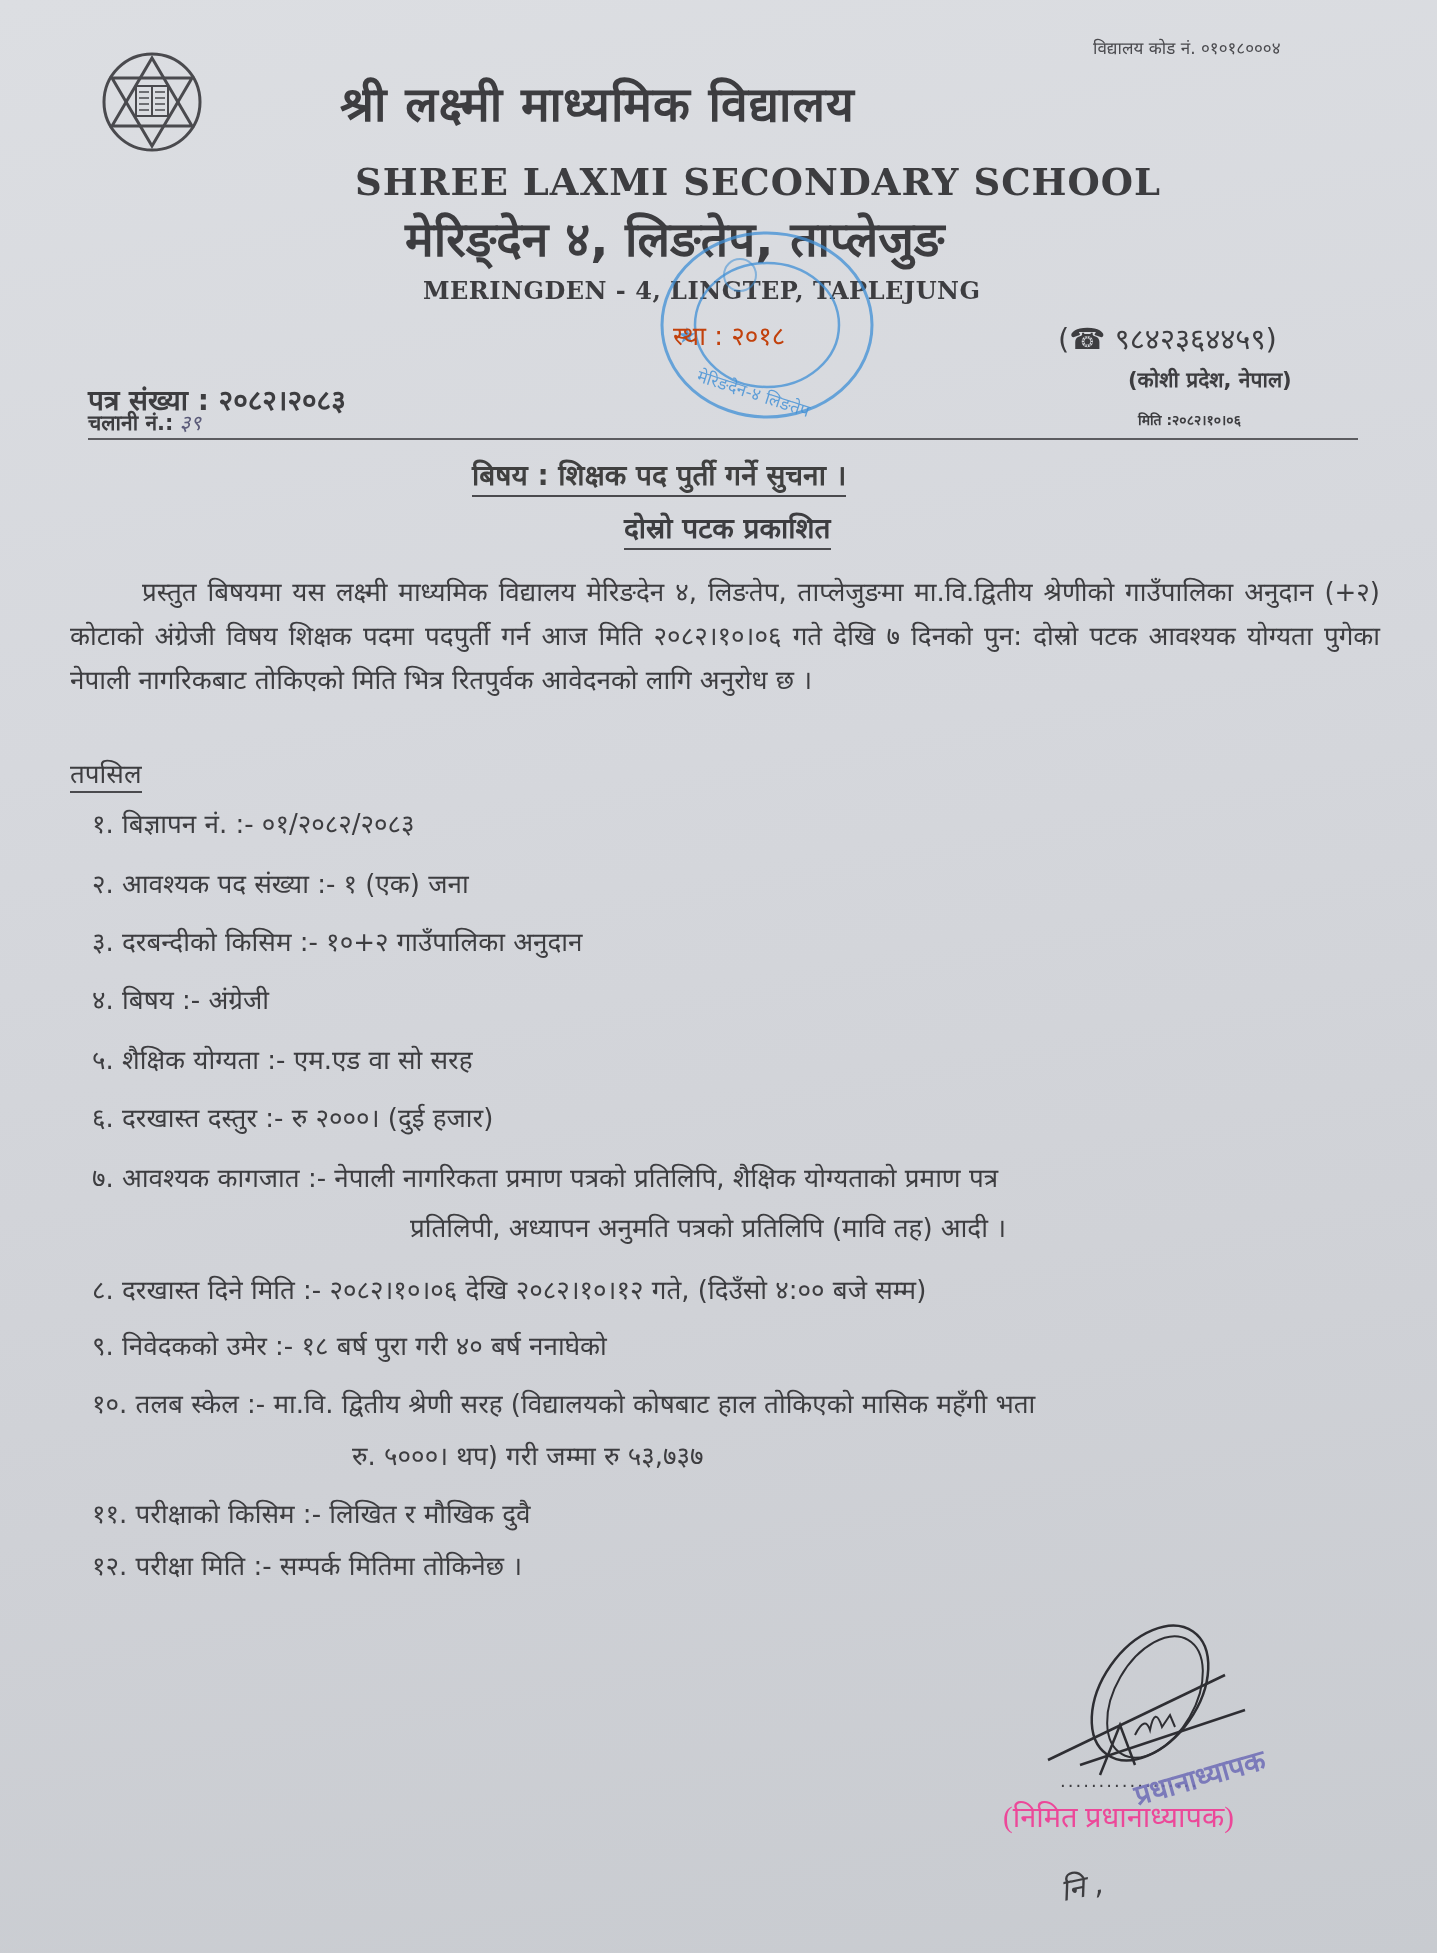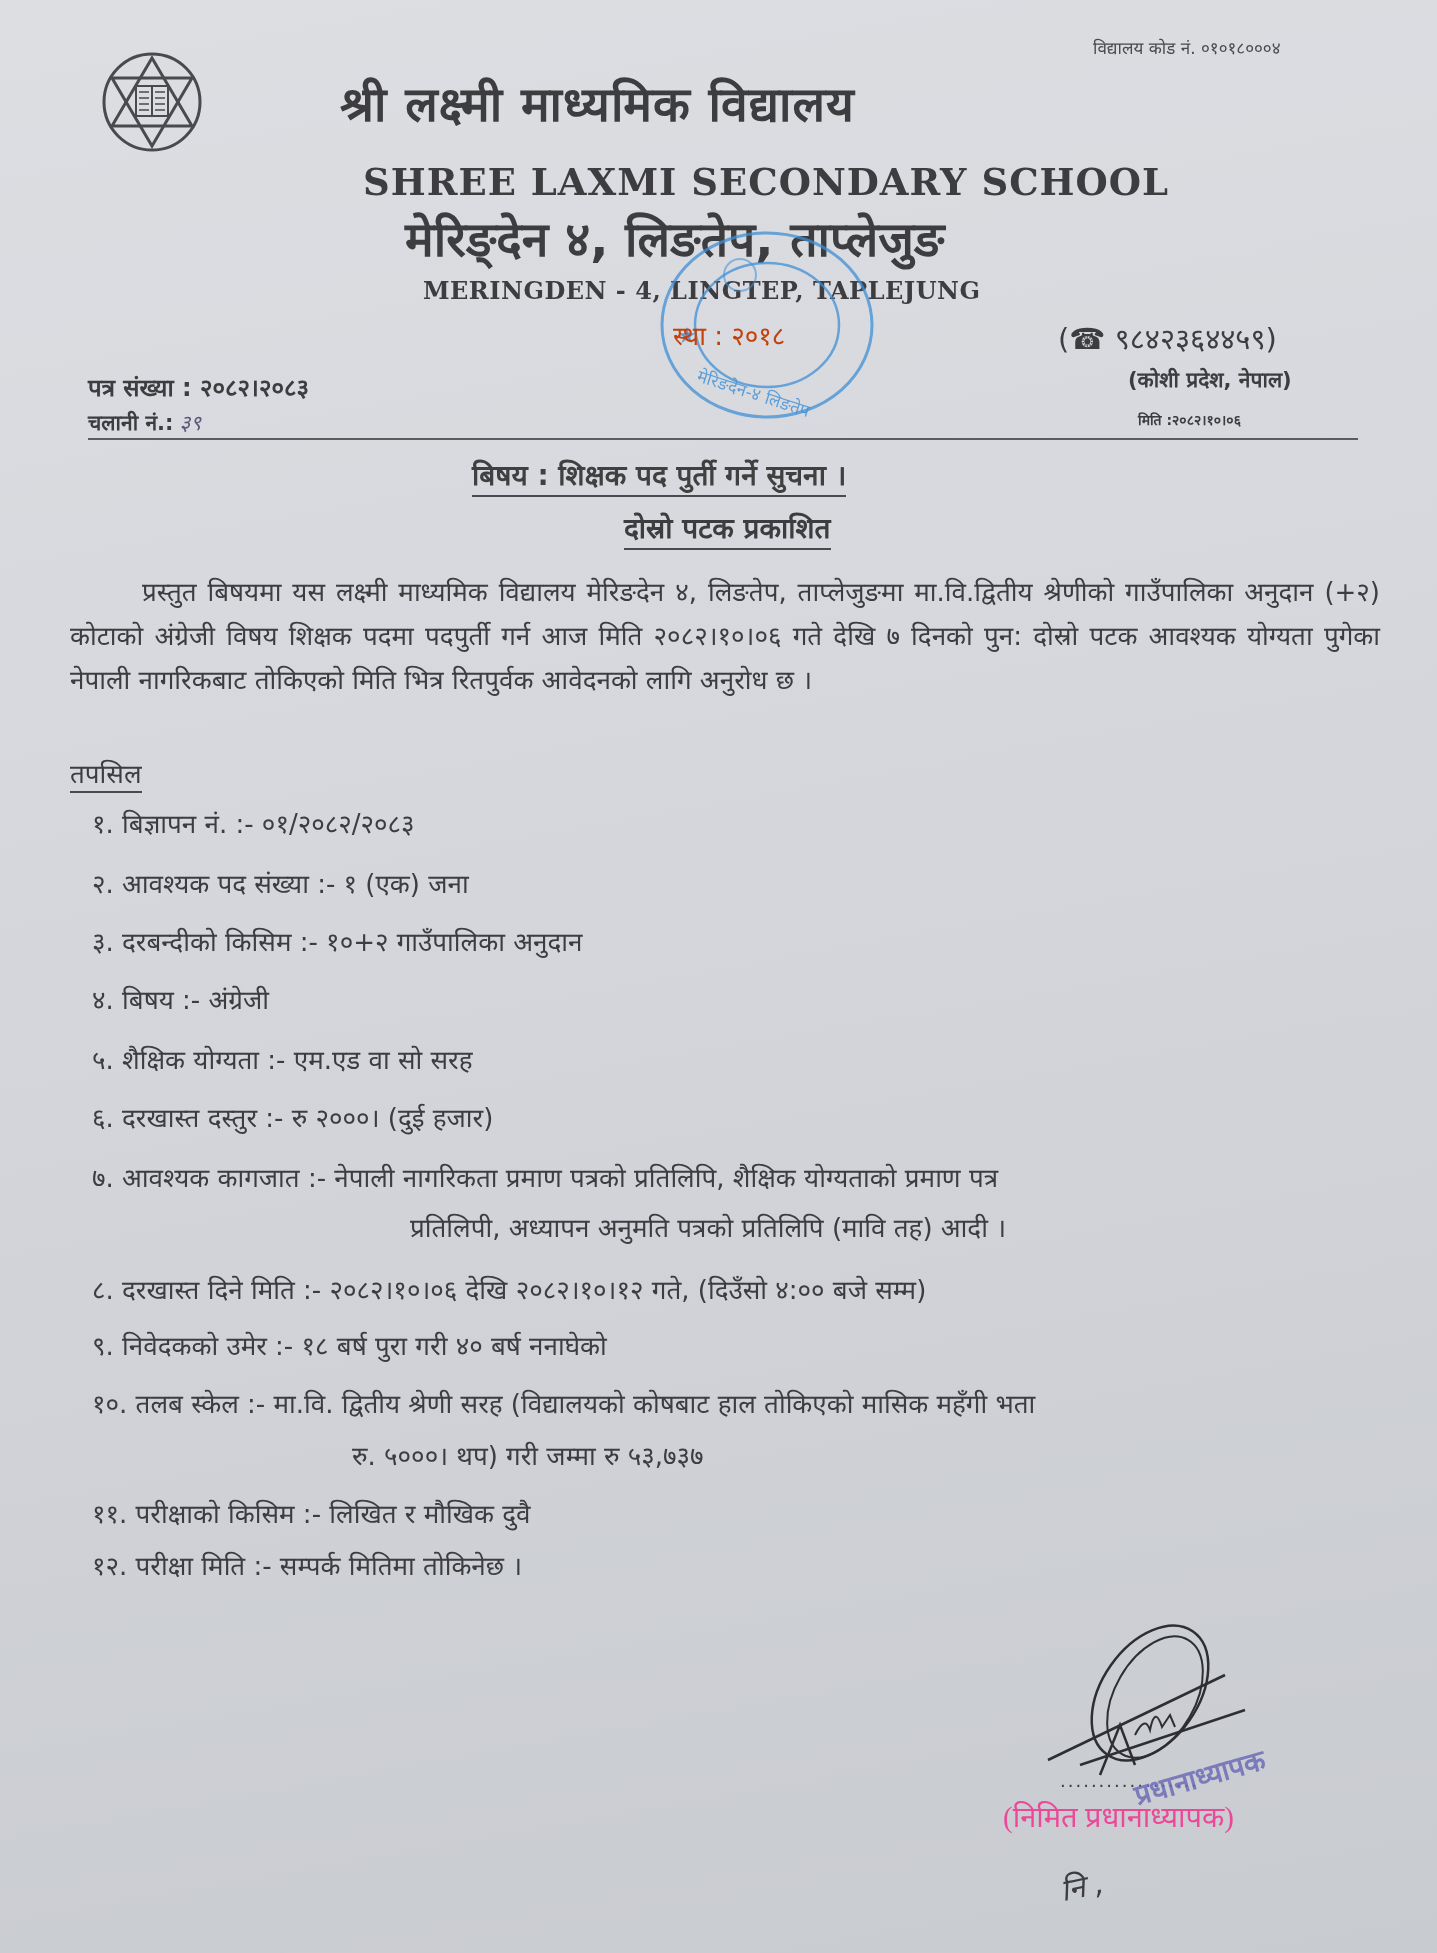--- a/index.html
+++ b/index.html
@@ -5,28 +5,28 @@
     html, body { margin: 0; padding: 0; }
     body {
       width: 1437px; height: 1953px; overflow: hidden; position: relative;
       background: linear-gradient(170deg, #dcdee2 0%, #d6d8dd 35%, #cfd1d6 70%, #c8cbd0 100%);
       font-family: "DejaVu Sans", sans-serif; color: #3c3c40;
     }
     .abs { position: absolute; }
     .school-code { left: 1093px; top: 36px; font-size: 17px; color: #4a4a4e; }
     .logo { left: 100px; top: 50px; width: 104px; height: 104px; }
     .title-np { left: 340px; top: 70px; font-size: 48px; font-weight: bold; color: #3d3d40; letter-spacing: 1px; }
-    .title-en { left: 355px; top: 160px; font-family: "DejaVu Serif", serif; font-size: 37px; font-weight: bold; color: #3d3d40; letter-spacing: 1px; margin-left: 8px; }
+    .title-en { left: 355px; top: 160px; font-family: "DejaVu Serif", serif; font-size: 37px; font-weight: bold; color: #3d3d40; letter-spacing: 1px; }
     .addr-np { left: 405px; top: 205px; font-size: 48px; font-weight: bold; color: #3d3d40; }
     .addr-en { left: 423px; top: 276px; font-family: "DejaVu Serif", serif; font-size: 24px; font-weight: bold; color: #3d3d40; letter-spacing: 0.5px; }
     .stamp { left: 655px; top: 225px; width: 225px; height: 200px; }
     .estd { left: 673px; top: 317px; font-size: 26px; color: #c2410c; }
     .phone { left: 1058px; top: 318px; font-size: 29px; color: #3d3d40; }
     .province { left: 1128px; top: 365px; font-size: 21px; font-weight: bold; color: #3d3d40; }
-    .letter-no { left: 88px; top: 370px; font-size: 24px; font-weight: bold; color: #3d3d40; }
+    .letter-no { left: 88px; top: 380px; font-size: 28px; font-weight: bold; color: #3d3d40; }
     .dispatch-no { left: 88px; top: 408px; font-size: 21px; font-weight: bold; color: #3d3d40; }
     .dispatch-val { font-family: "DejaVu Serif", serif; font-style: italic; font-weight: normal; color: #5a5a78; margin-left: 6px; }
     .date-top { left: 1138px; top: 410px; font-size: 14px; font-weight: bold; color: #3d3d40; }
     .rule { left: 88px; top: 438px; width: 1270px; height: 2px; background: #5c5c60; }
     .subject { left: 472px; top: 455px; font-size: 28px; font-weight: bold; color: #404040; border-bottom: 2px solid #4a4a4e; padding-bottom: 2px; }
     .subtitle { left: 624px; top: 508px; font-size: 28px; font-weight: bold; color: #3d3d40; border-bottom: 2px solid #4a4a4e; padding-bottom: 2px; }
     .para { left: 70px; top: 570px; width: 1310px; font-size: 26px; line-height: 44px; text-align: justify; text-indent: 72px; color: #3d3d40; }
     .tapasil { left: 70px; top: 755px; font-size: 26px; color: #3d3d40; border-bottom: 2px solid #4a4a4e; }
     .items { left: 56px; top: 805px; width: 1340px; }
     .item { position: absolute; font-size: 26px; color: #3d3d40; white-space: nowrap; margin-left: 36px; }

